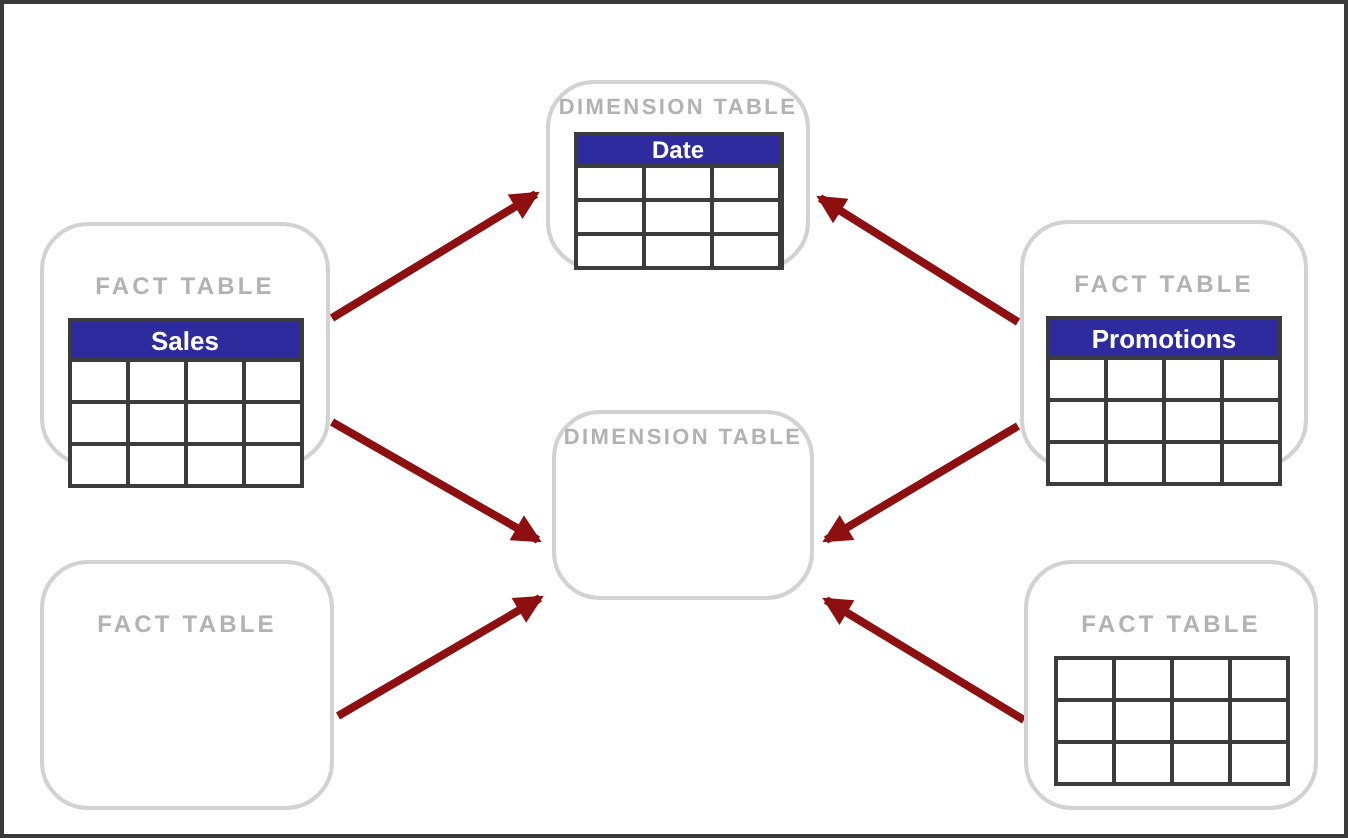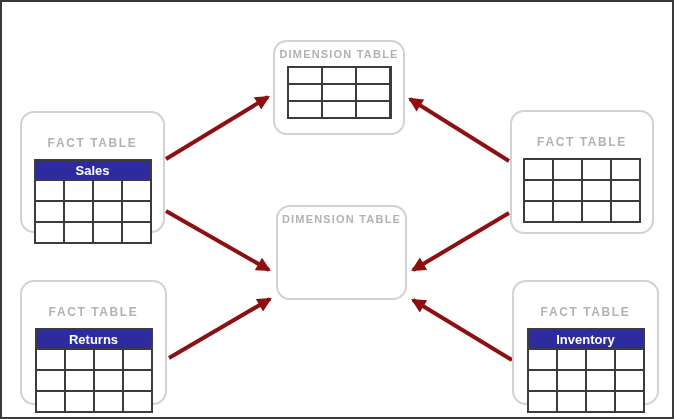--- a/index.html
+++ b/index.html
@@ -16,21 +16,21 @@
     background:#ffffff;
     border:2px solid #3a3a3a;
     box-sizing:border-box;
     font-family:"Liberation Sans",sans-serif;
     overflow:hidden;
   }
   .card{
     position:absolute;
     background:#ffffff;
     border:2px solid var(--card-border);
-    border-radius:14px;
+    border-radius:24px;
     box-sizing:border-box;
     display:flex;
     flex-direction:column;
     align-items:center;
   }
   .card-label{
     color:var(--label-gray);
     font-weight:bold;
     font-size:12px;
     letter-spacing:1.6px;
@@ -108,83 +108,67 @@
           <div class="cell"></div>
           <div class="cell"></div>
           <div class="cell"></div>
           <div class="cell"></div>
         </div>
     </div>
   </div>
 
   <div class="card fact" id="card-returns">
     <div class="card-label">FACT TABLE</div>
-    <div class="data-table">
-      <div class="table-header">Returns</div>
-      <div class="grid" style="grid-template-columns: repeat(4, 1fr);">
-          <div class="cell"></div>
-          <div class="cell"></div>
-          <div class="cell"></div>
-          <div class="cell"></div>
-          <div class="cell"></div>
-          <div class="cell"></div>
-          <div class="cell"></div>
-          <div class="cell"></div>
-          <div class="cell"></div>
-          <div class="cell"></div>
-          <div class="cell"></div>
-          <div class="cell"></div>
-        </div>
-    </div>
   </div>
 
   <div class="card fact" id="card-promotions">
     <div class="card-label">FACT TABLE</div>
     <div class="data-table">
+      <div class="table-header">Promotions</div>
       <div class="grid" style="grid-template-columns: repeat(4, 1fr);">
           <div class="cell"></div>
           <div class="cell"></div>
           <div class="cell"></div>
           <div class="cell"></div>
           <div class="cell"></div>
           <div class="cell"></div>
           <div class="cell"></div>
           <div class="cell"></div>
           <div class="cell"></div>
           <div class="cell"></div>
           <div class="cell"></div>
           <div class="cell"></div>
         </div>
     </div>
   </div>
 
   <div class="card fact" id="card-inventory">
     <div class="card-label">FACT TABLE</div>
     <div class="data-table">
-      <div class="table-header">Inventory</div>
       <div class="grid" style="grid-template-columns: repeat(4, 1fr);">
           <div class="cell"></div>
           <div class="cell"></div>
           <div class="cell"></div>
           <div class="cell"></div>
           <div class="cell"></div>
           <div class="cell"></div>
           <div class="cell"></div>
           <div class="cell"></div>
           <div class="cell"></div>
           <div class="cell"></div>
           <div class="cell"></div>
           <div class="cell"></div>
         </div>
     </div>
   </div>
 
   <div class="card dim" id="card-date">
     <div class="card-label">DIMENSION TABLE</div>
     <div class="data-table">
+      <div class="table-header">Date</div>
       <div class="grid" style="grid-template-columns: repeat(3, 1fr);">
           <div class="cell"></div>
           <div class="cell"></div>
           <div class="cell"></div>
           <div class="cell"></div>
           <div class="cell"></div>
           <div class="cell"></div>
           <div class="cell"></div>
           <div class="cell"></div>
           <div class="cell"></div>

